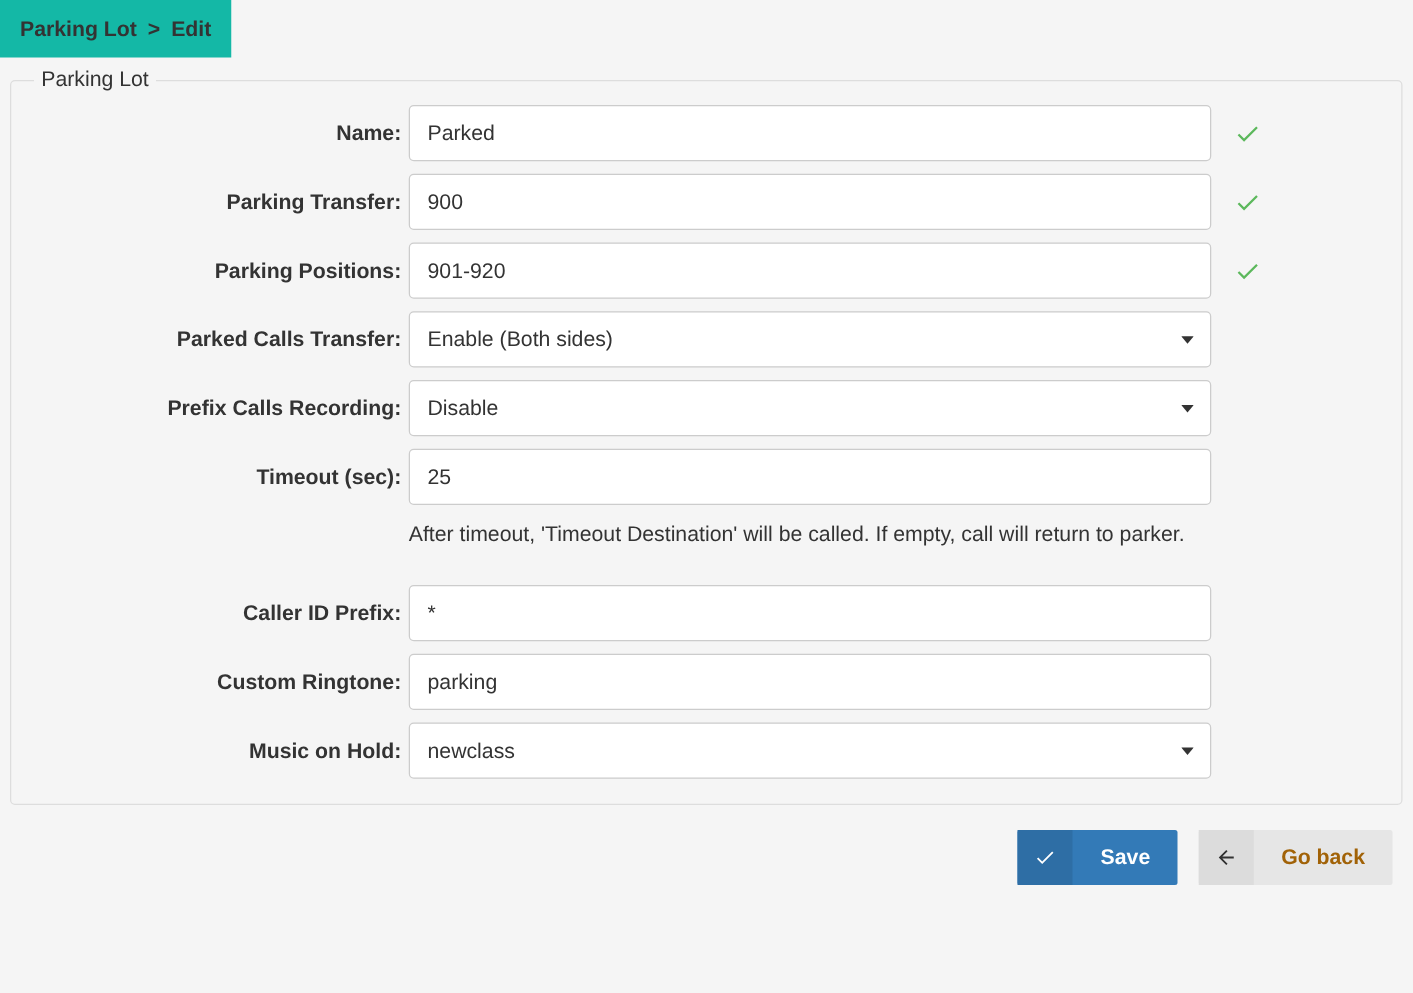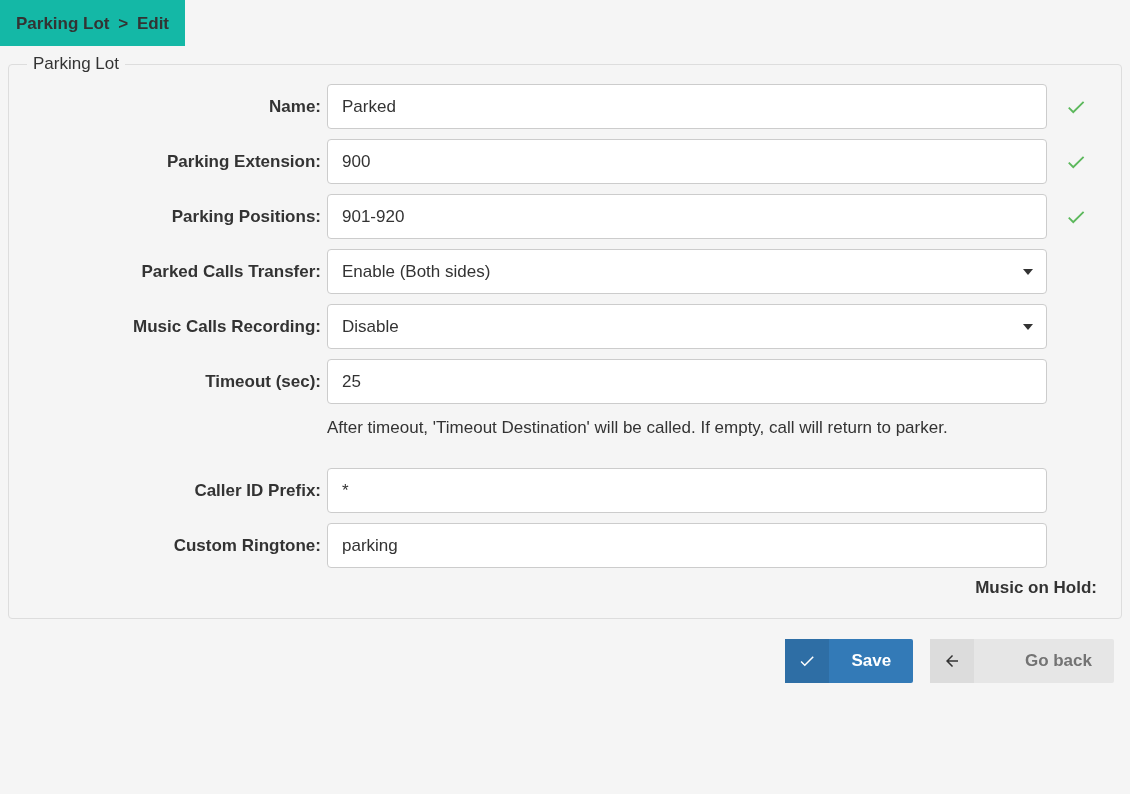--- a/index.html
+++ b/index.html
@@ -34,38 +34,37 @@
     }
     legend {
       padding: 0 6px;
       color: #333;
       font-size: 17px;
     }
     .form-row {
       display: flex;
       align-items: center;
       margin-bottom: 10px;
-      justify-content: flex-end;
     }
     .form-row .label {
       width: 300px;
       text-align: right;
       font-weight: 700;
       padding-right: 6px;
       font-size: 17px;
       white-space: nowrap;
     }
     .control-wrap {
       flex: 1;
       display: flex;
       align-items: center;
       position: relative;
     }
     input[type=text], .select-box {
-      width: 720px;
+      width: 642px;
       height: 45px;
       border: 1px solid #ccc;
       border-radius: 4px;
       background: #fff;
       font-size: 17px;
       color: #333;
       padding: 0 14px;
       font-family: inherit;
     }
     .select-box {
@@ -125,22 +124,21 @@
     .btn-save {
       background: #337ab7;
       color: #fff;
       margin-right: 12px;
     }
     .btn-save .icon-part {
       background: #2e6ea5;
     }
     .btn-back {
       background: #e6e6e6;
-      color: #737373;
-      gap: 29px;
+      color: #a16207;
     }
     .btn-back .icon-part {
       background: #dcdcdc;
     }
   </style>
 </head>
 <body>
 
 
 
@@ -160,21 +158,21 @@
         <input type="text" value="Parked" style="">
         <span class="valid-icon">
           <svg width="22" height="22" viewBox="0 0 24 24">
               <path fill="#5cb85c" d="M9 16.2 4.8 12l-1.4 1.4L9 19 21 7l-1.4-1.4z"></path>
             </svg>
         </span>
       </div>
     </div>
 
     <div class="form-row">
-      <div class="label">Parking Extension:</div>
+      <div class="label">Parking Transfer:</div>
       <div class="control-wrap">
         <input type="text" value="900" style="">
         <span class="valid-icon">
           <svg width="22" height="22" viewBox="0 0 24 24">
               <path fill="#5cb85c" d="M9 16.2 4.8 12l-1.4 1.4L9 19 21 7l-1.4-1.4z"></path>
             </svg>
         </span>
       </div>
     </div>
 
@@ -198,21 +196,21 @@
           <span class="caret">
               <svg width="10" height="10" viewBox="0 0 10 10">
                 <path fill="#333" d="M0 2 L10 2 L5 8 Z"></path>
               </svg>
             </span>
         </div>
       </div>
     </div>
 
     <div class="form-row">
-      <div class="label">Music Calls Recording:</div>
+      <div class="label">Prefix Calls Recording:</div>
       <div class="control-wrap">
         <div class="select-box">
           <span>Disable</span>
           <span class="caret">
               <svg width="10" height="10" viewBox="0 0 10 10">
                 <path fill="#333" d="M0 2 L10 2 L5 8 Z"></path>
               </svg>
             </span>
         </div>
       </div>
@@ -240,20 +238,30 @@
 
     <div class="form-row">
       <div class="label">Custom Ringtone:</div>
       <div class="control-wrap">
         <input type="text" value="parking" style="">
       </div>
     </div>
 
     <div class="form-row">
       <div class="label">Music on Hold:</div>
+      <div class="control-wrap">
+        <div class="select-box">
+          <span>newclass</span>
+          <span class="caret">
+              <svg width="10" height="10" viewBox="0 0 10 10">
+                <path fill="#333" d="M0 2 L10 2 L5 8 Z"></path>
+              </svg>
+            </span>
+        </div>
+      </div>
     </div>
 
   </fieldset>
 
   <div class="footer-actions">
     <button class="btn btn-save">
       <span class="icon-part">
         <svg width="18" height="18" viewBox="0 0 24 24">
             <path fill="#fff" d="M9 16.2 4.8 12l-1.4 1.4L9 19 21 7l-1.4-1.4z"></path>
           </svg>

